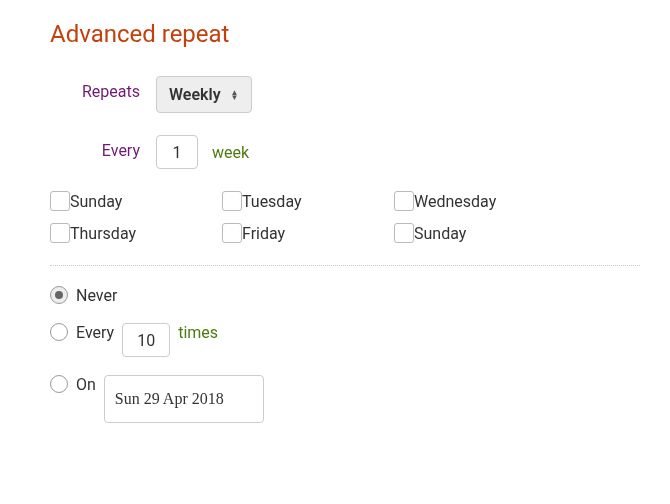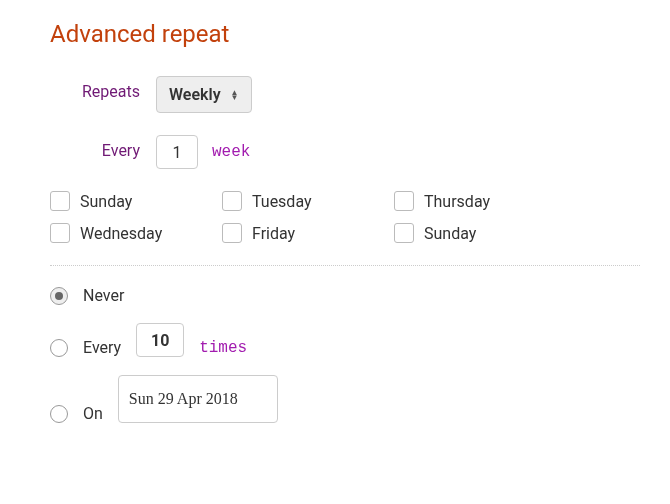--- a/index.html
+++ b/index.html
@@ -62,47 +62,45 @@
       height: 34px;
       border: 1px solid #ccc;
       border-radius: 4px;
       text-align: center;
       font-size: 16px;
       color: #333;
       font-family: inherit;
     }
     .num-input-wide {
       width: 48px;
-      font-weight: bold;
     }
     .text-input {
       height: 48px;
       border: 1px solid #ccc;
       border-radius: 4px;
       padding: 16px 10px;
       font-size: 16px;
       color: #333;
       font-family: Liberation Serif, serif;
       width: 160px;
     }
     .inline-text {
-      color: #a21caf;
-      font-family: Liberation Mono, monospace;
+      color: #4d7c0f;
     }
     .days-grid {
       display: grid;
       grid-template-columns: 160px 160px 140px;
       row-gap: 12px;
       column-gap: 12px;
       width: 100%;
     }
     .check-item {
       display: flex;
       align-items: center;
-      gap: 10px;
+      gap: 0;
     }
     .checkbox {
       width: 20px;
       height: 20px;
       border: 1.5px solid #bbb;
       border-radius: 3px;
       background: #fff;
       cursor: pointer;
       flex-shrink: 0;
     }
@@ -112,22 +110,22 @@
       margin: 8px 0 20px 0;
     }
     .radio-group {
       display: flex;
       flex-direction: column;
       gap: 18px;
       width: 100%;
     }
     .radio-item {
       display: flex;
-      align-items: flex-end;
-      gap: 15px;
+      align-items: flex-start;
+      gap: 8px;
     }
     .radio {
       width: 18px;
       height: 18px;
       border: 1.5px solid #999;
       border-radius: 50%;
       background: #fff;
       cursor: pointer;
       flex-shrink: 0;
       display: flex;
@@ -177,25 +175,25 @@
       <div class="check-item">
         <div class="checkbox"></div>
         <span>Sunday</span>
       </div>
       <div class="check-item">
         <div class="checkbox"></div>
         <span>Tuesday</span>
       </div>
       <div class="check-item">
         <div class="checkbox"></div>
+        <span>Wednesday</span>
+      </div>
+      <div class="check-item">
+        <div class="checkbox"></div>
         <span>Thursday</span>
-      </div>
-      <div class="check-item">
-        <div class="checkbox"></div>
-        <span>Wednesday</span>
       </div>
       <div class="check-item">
         <div class="checkbox"></div>
         <span>Friday</span>
       </div>
       <div class="check-item">
         <div class="checkbox"></div>
         <span>Sunday</span>
       </div>
     </div>

